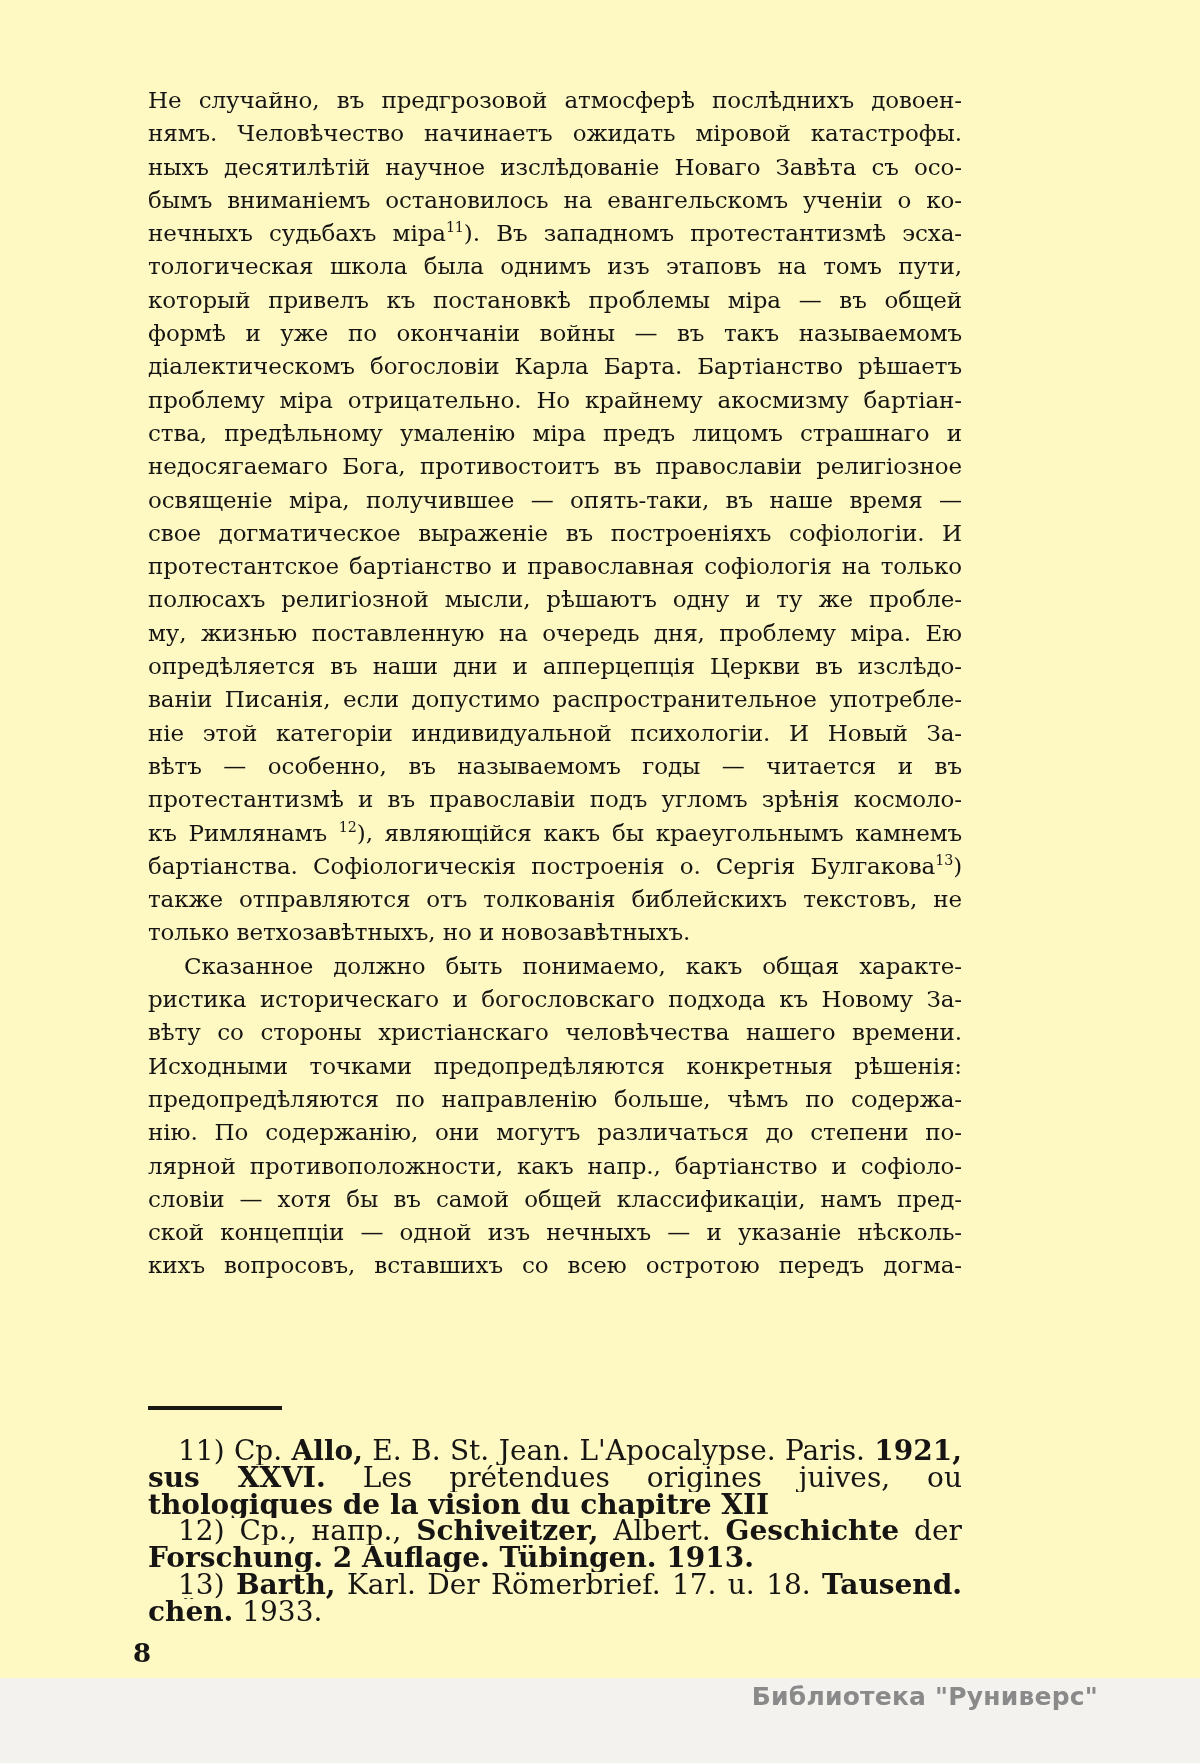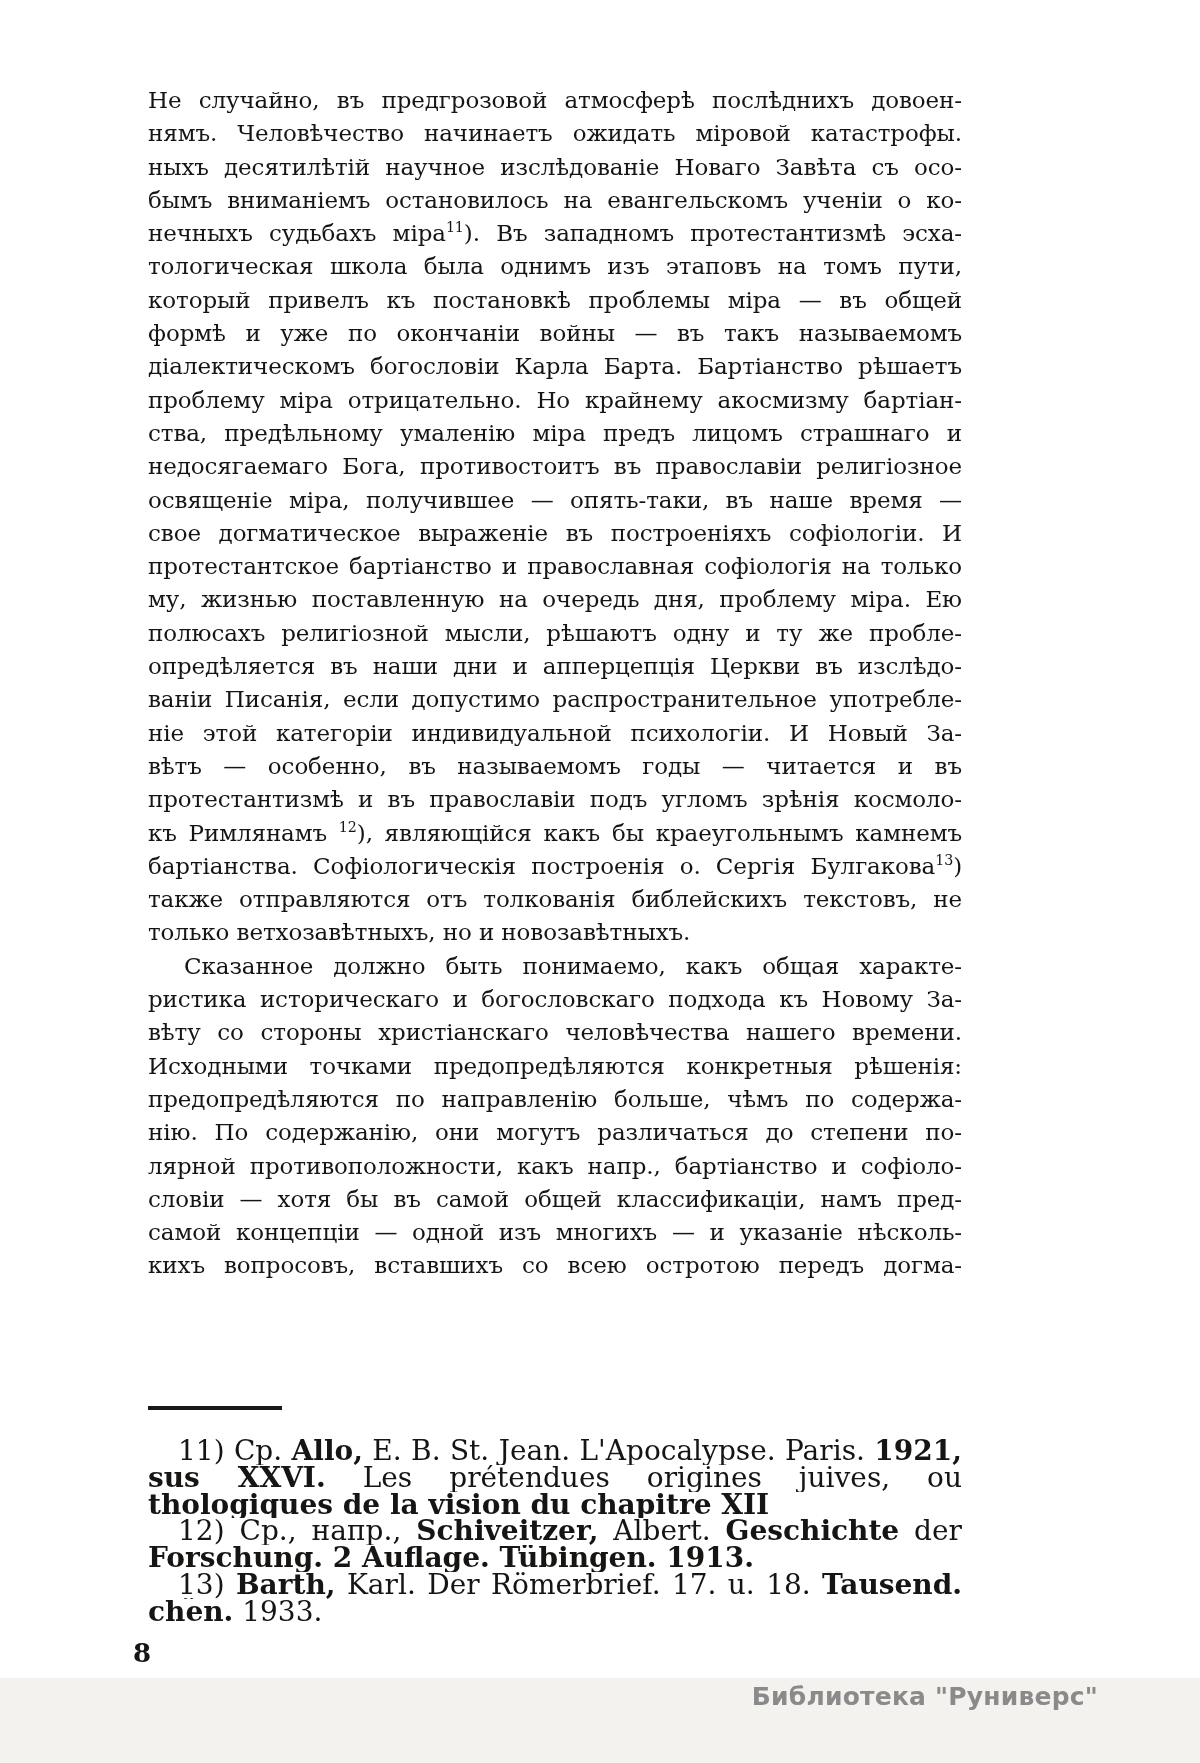--- a/index.html
+++ b/index.html
@@ -1,21 +1,21 @@
 <!DOCTYPE html>
 <html><head>
 <meta charset="utf-8">
 <style>
   html, body { margin: 0; padding: 0; background: #e9e7e5; }
   .page {
     position: relative;
     width: 1200px;
     height: 1763px;
     margin: 0 auto;
-    background: #ffffff;
+    background: #fef9c3;
     color: #171513;
     font-family: "DejaVu Serif", "Liberation Serif", serif;
     overflow: hidden;
   }
   .text-block {
     position: absolute;
     left: 148px;
     top: 84px;
     width: 814px;
     font-size: 23px;
@@ -89,40 +89,40 @@
       <div class="line"><span>тологическая школа была однимъ изъ этаповъ на томъ пути,</span></div>
       <div class="line"><span>который привелъ къ постановкѣ проблемы міра — въ общей</span></div>
       <div class="line"><span>формѣ и уже по окончаніи войны — въ такъ называемомъ</span></div>
       <div class="line"><span>діалектическомъ богословіи Карла Барта. Бартіанство рѣшаетъ</span></div>
       <div class="line"><span>проблему міра отрицательно. Но крайнему акосмизму бартіан-</span></div>
       <div class="line"><span>ства, предѣльному умаленію міра предъ лицомъ страшнаго и</span></div>
       <div class="line"><span>недосягаемаго Бога, противостоитъ въ православіи религіозное</span></div>
       <div class="line"><span>освященіе міра, получившее — опять-таки, въ наше время —</span></div>
       <div class="line"><span>свое догматическое выраженіе въ построеніяхъ софіологіи. И</span></div>
       <div class="line"><span>протестантское бартіанство и православная софіологія на только</span></div>
+      <div class="line"><span>полюсахъ религіозной мысли, рѣшаютъ одну и ту же пробле-</span></div>
       <div class="line"><span>му, жизнью поставленную на очередь дня, проблему міра. Ею</span></div>
-      <div class="line"><span>полюсахъ религіозной мысли, рѣшаютъ одну и ту же пробле-</span></div>
       <div class="line"><span>опредѣляется въ наши дни и апперцепція Церкви въ изслѣдо-</span></div>
       <div class="line"><span>ваніи Писанія, если допустимо распространительное употребле-</span></div>
       <div class="line"><span>ніе этой категоріи индивидуальной психологіи. И Новый За-</span></div>
       <div class="line"><span>вѣтъ — особенно, въ называемомъ годы — читается и въ</span></div>
       <div class="line"><span>протестантизмѣ и въ православіи подъ угломъ зрѣнія космоло-</span></div>
       <div class="line"><span>къ Римлянамъ </span><sup>12</sup><span>), являющійся какъ бы краеугольнымъ камнемъ</span></div>
       <div class="line"><span>бартіанства. Софіологическія построенія о. Сергія Булгакова</span><sup>13</sup><span>)</span></div>
       <div class="line"><span>также отправляются отъ толкованія библейскихъ текстовъ, не</span></div>
       <div class="line short"><span>только ветхозавѣтныхъ, но и новозавѣтныхъ.</span></div>
       <div class="line indent"><span>Сказанное должно быть понимаемо, какъ общая характе-</span></div>
       <div class="line"><span>ристика историческаго и богословскаго подхода къ Новому За-</span></div>
       <div class="line"><span>вѣту со стороны христіанскаго человѣчества нашего времени.</span></div>
       <div class="line"><span>Исходными точками предопредѣляются конкретныя рѣшенія:</span></div>
       <div class="line"><span>предопредѣляются по направленію больше, чѣмъ по содержа-</span></div>
       <div class="line"><span>нію. По содержанію, они могутъ различаться до степени по-</span></div>
       <div class="line"><span>лярной противоположности, какъ напр., бартіанство и софіоло-</span></div>
       <div class="line"><span>словіи — хотя бы въ самой общей классификаціи, намъ пред-</span></div>
-      <div class="line"><span>самой концепціи — одной изъ многихъ — и указаніе нѣсколь-</span></div>
+      <div class="line"><span>ской концепціи — одной изъ нечныхъ — и указаніе нѣсколь-</span></div>
       <div class="line"><span>кихъ вопросовъ, вставшихъ со всею остротою передъ догма-</span></div>
     </div>
   <div class="fn-rule"></div>
   <div class="fn-block" id="footnote-block">
       <div class="line indent"><span>11) Ср. </span><span class="b">Allo,</span><span> E. B. St. Jean. L'Apocalypse. Paris. </span><span class="b">1921,</span><span> </span><span class="b">Excur-</span></div>
       <div class="line"><span class="b">sus XXVI.</span><span> Les prétendues origines juives, ou astronomiques, ou </span><span class="b">my-</span></div>
       <div class="line short"><span class="b">thologiques de la vision du chapitre XII</span></div>
       <div class="line indent"><span>12) Ср., напр., </span><span class="b">Schiveitzer,</span><span> Albert. </span><span class="b">Geschichte</span><span> der Leben. </span><span class="b">Jesu</span></div>
       <div class="line short"><span class="b">Forschung. 2 Auflage. Tübingen. 1913.</span></div>
       <div class="line indent"><span>13) </span><span class="b">Barth,</span><span> Karl.  Der Römerbrief. 17. u. 18.  </span><span class="b">Tausend.</span><span> </span><span class="b">Mün-</span></div>

